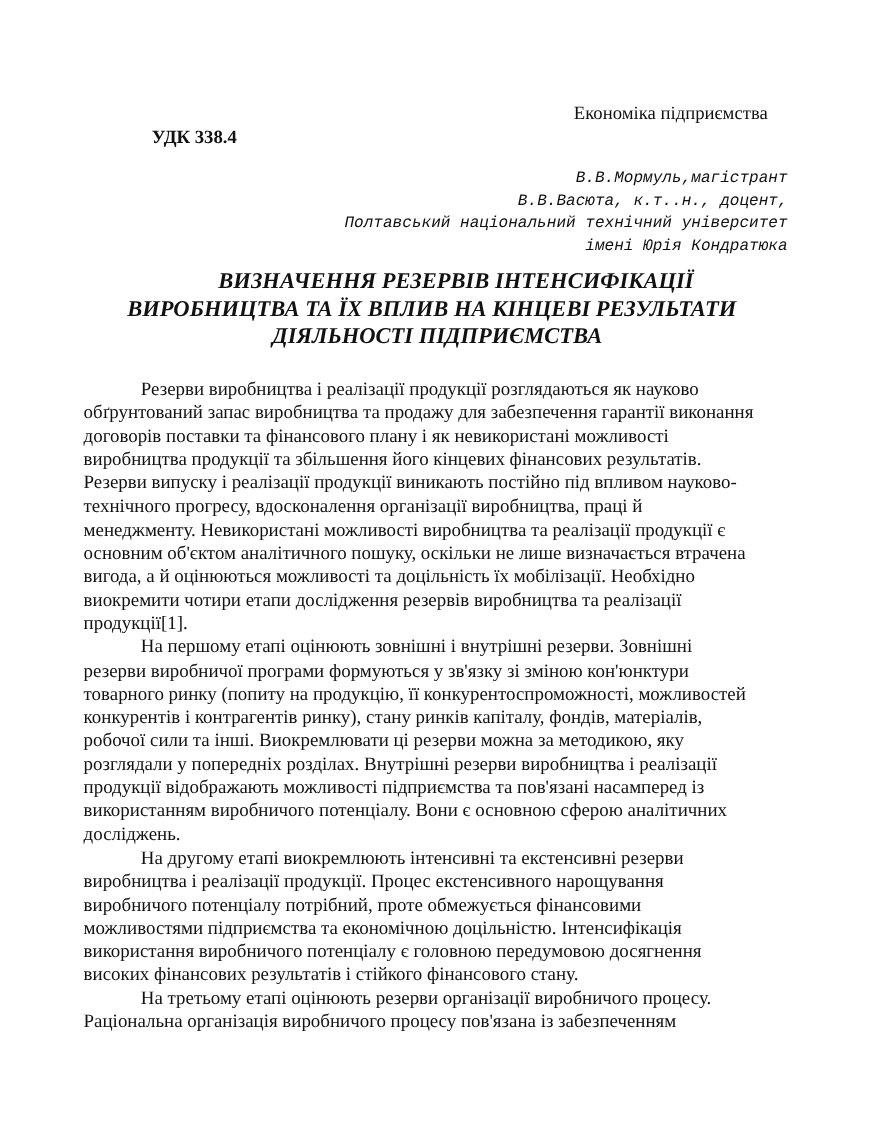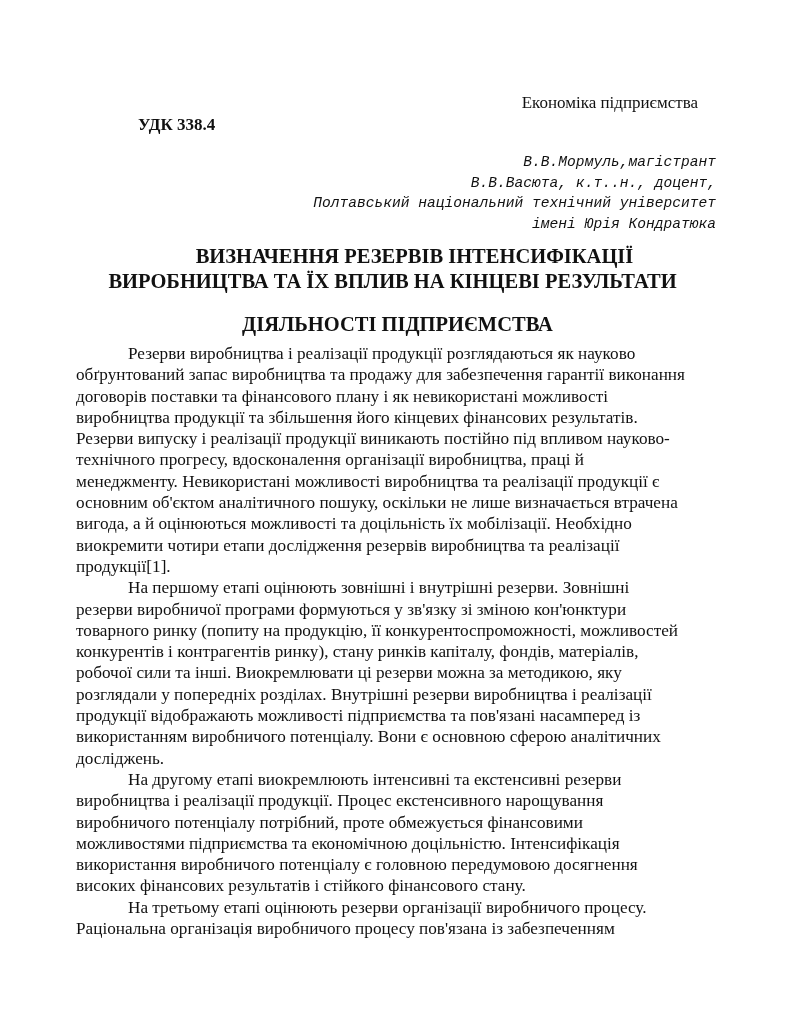--- a/index.html
+++ b/index.html
@@ -4,24 +4,24 @@
 <style>
   html, body { margin: 0; padding: 0; background: #ffffff; }
   body { width: 791px; height: 1024px; position: relative; overflow: hidden;
          font-family: "Liberation Serif", "DejaVu Serif", serif; color: #111; }
   .section { position: absolute; right: 93px; top: 93px; font-size: 17px; }
   .udk { position: absolute; left: 138px; top: 115px; font-size: 17px; font-weight: bold; }
   .authors { position: absolute; right: 75px; top: 152px; text-align: right;
              font-style: italic; font-size: 14.6px; line-height: 20.5px; font-family: Liberation Mono, monospace; }
   .title { position: absolute; left: 0; width: 791px; top: 244px; text-align: center;
            font-weight: bold; font-size: 20.5px; line-height: 25px; }
-  .title .l { display: block; }
+  .title .l { display: block; font-style: italic; }
   .title .l0 { padding-left: 38px; }
   .title .l1 { padding-left: 0px; margin-left: -6px; }
-  .title .l2 { padding-left: 4px; margin-top: 18px; }
+  .title .l2 { padding-left: 4px; }
   .body { position: absolute; left: 76px; top: 343px; width: 660px;
           font-size: 17.2px; line-height: 21.3px; }
   .line { display: block; white-space: nowrap; }
   .ind { padding-left: 52px; }
 </style>
 </head>
 <body>
 
 <div>
   <div class="section">Економіка підприємства</div>

